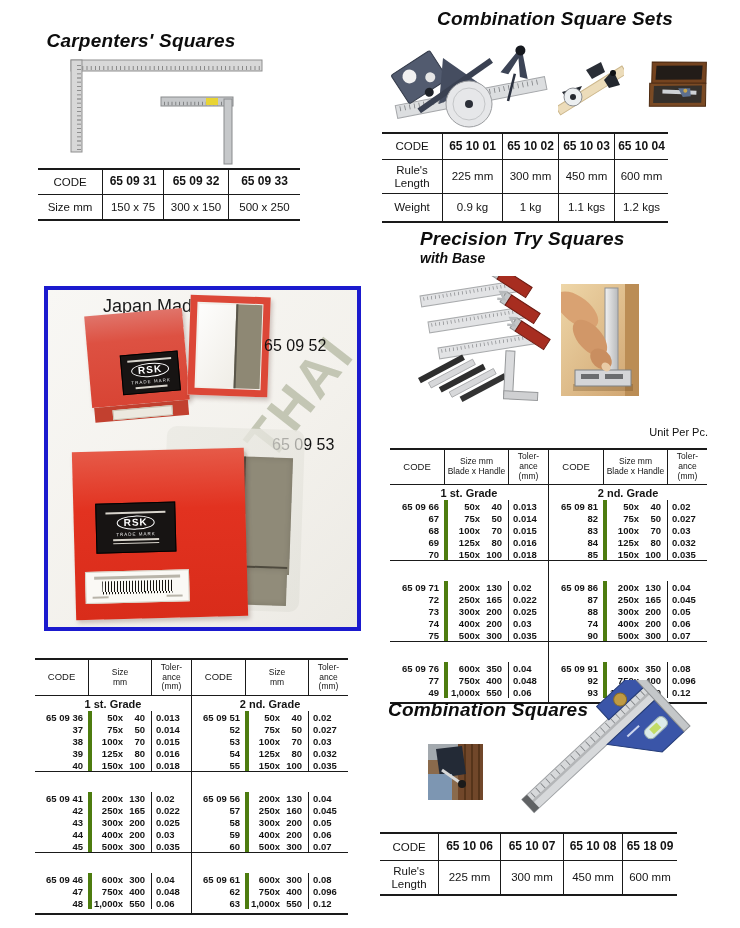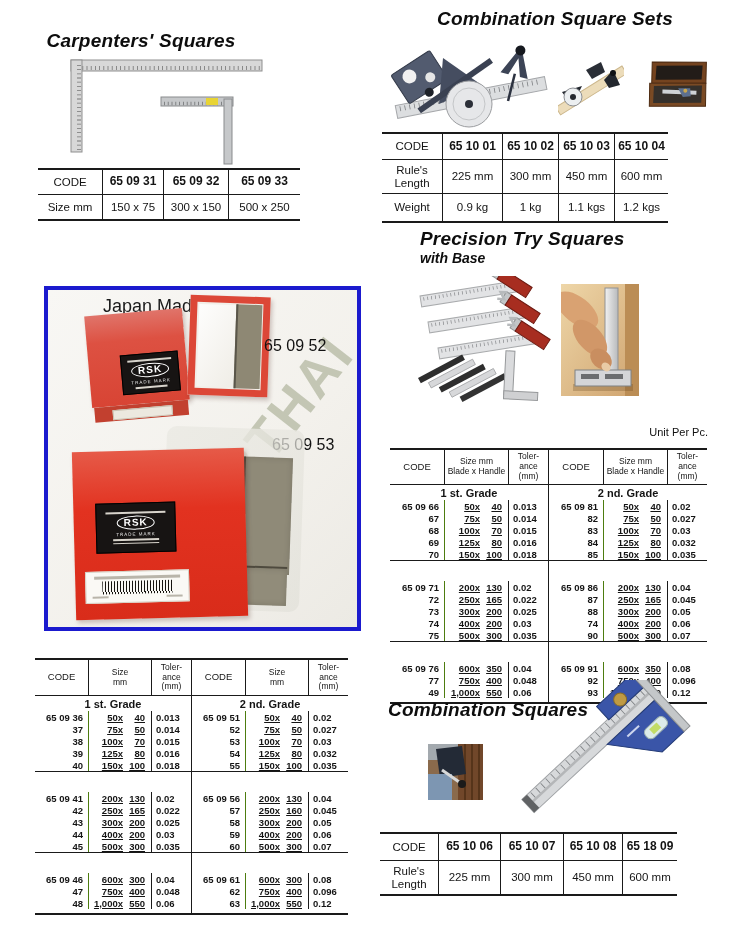--- a/index.html
+++ b/index.html
@@ -30,21 +30,21 @@
   .ght{width:40px;border-left:1px solid #1a1a1a;}
   .g2 .ghc{width:53px}.g2 .ghs{width:63px}.g2 .ght{width:40px}
   .grade-band{height:15px;display:flex;align-items:center;justify-content:center;
               font-weight:bold;font-size:11px;}
   .grows{padding-bottom:4px;}
   .grow{display:flex;height:12px;align-items:flex-end;}
   .grow.gap{border-top:1.5px solid #1a1a1a;padding-top:20px;}
   .gcell{height:100%;box-sizing:border-box;display:flex;align-items:center;
          font-size:9.5px;font-weight:bold;}
   .gc{width:54px;justify-content:flex-end;padding-right:5px;}
-  .gsz{width:64px;border-left:1px solid #4d7c0f;padding-right:6px;text-decoration:underline;}
+  .gsz{width:64px;border-left:4px solid #4d7c0f;padding-right:6px;}
   .gt{width:40px;border-left:1px solid #1a1a1a;padding-left:4px;}
   .g2 .gc{width:53px}.g2 .gsz{width:63px}.g2 .gt{width:40px}
   .sa{flex:1;text-align:right;}
   .sb{width:22px;text-align:right;}
   .unit-label{position:absolute;font-size:11px;color:#111;}
   
   .blue-box{position:absolute;left:44px;top:286px;width:309px;height:337px;
             border:4px solid #1b1ace;background:linear-gradient(135deg,#f8f7f4 0%,#f3f1ec 60%,#eceae4 100%);
             overflow:hidden;}
   .japan-made{position:absolute;left:55px;top:6px;font-size:18px;color:#1b1b1b;}

